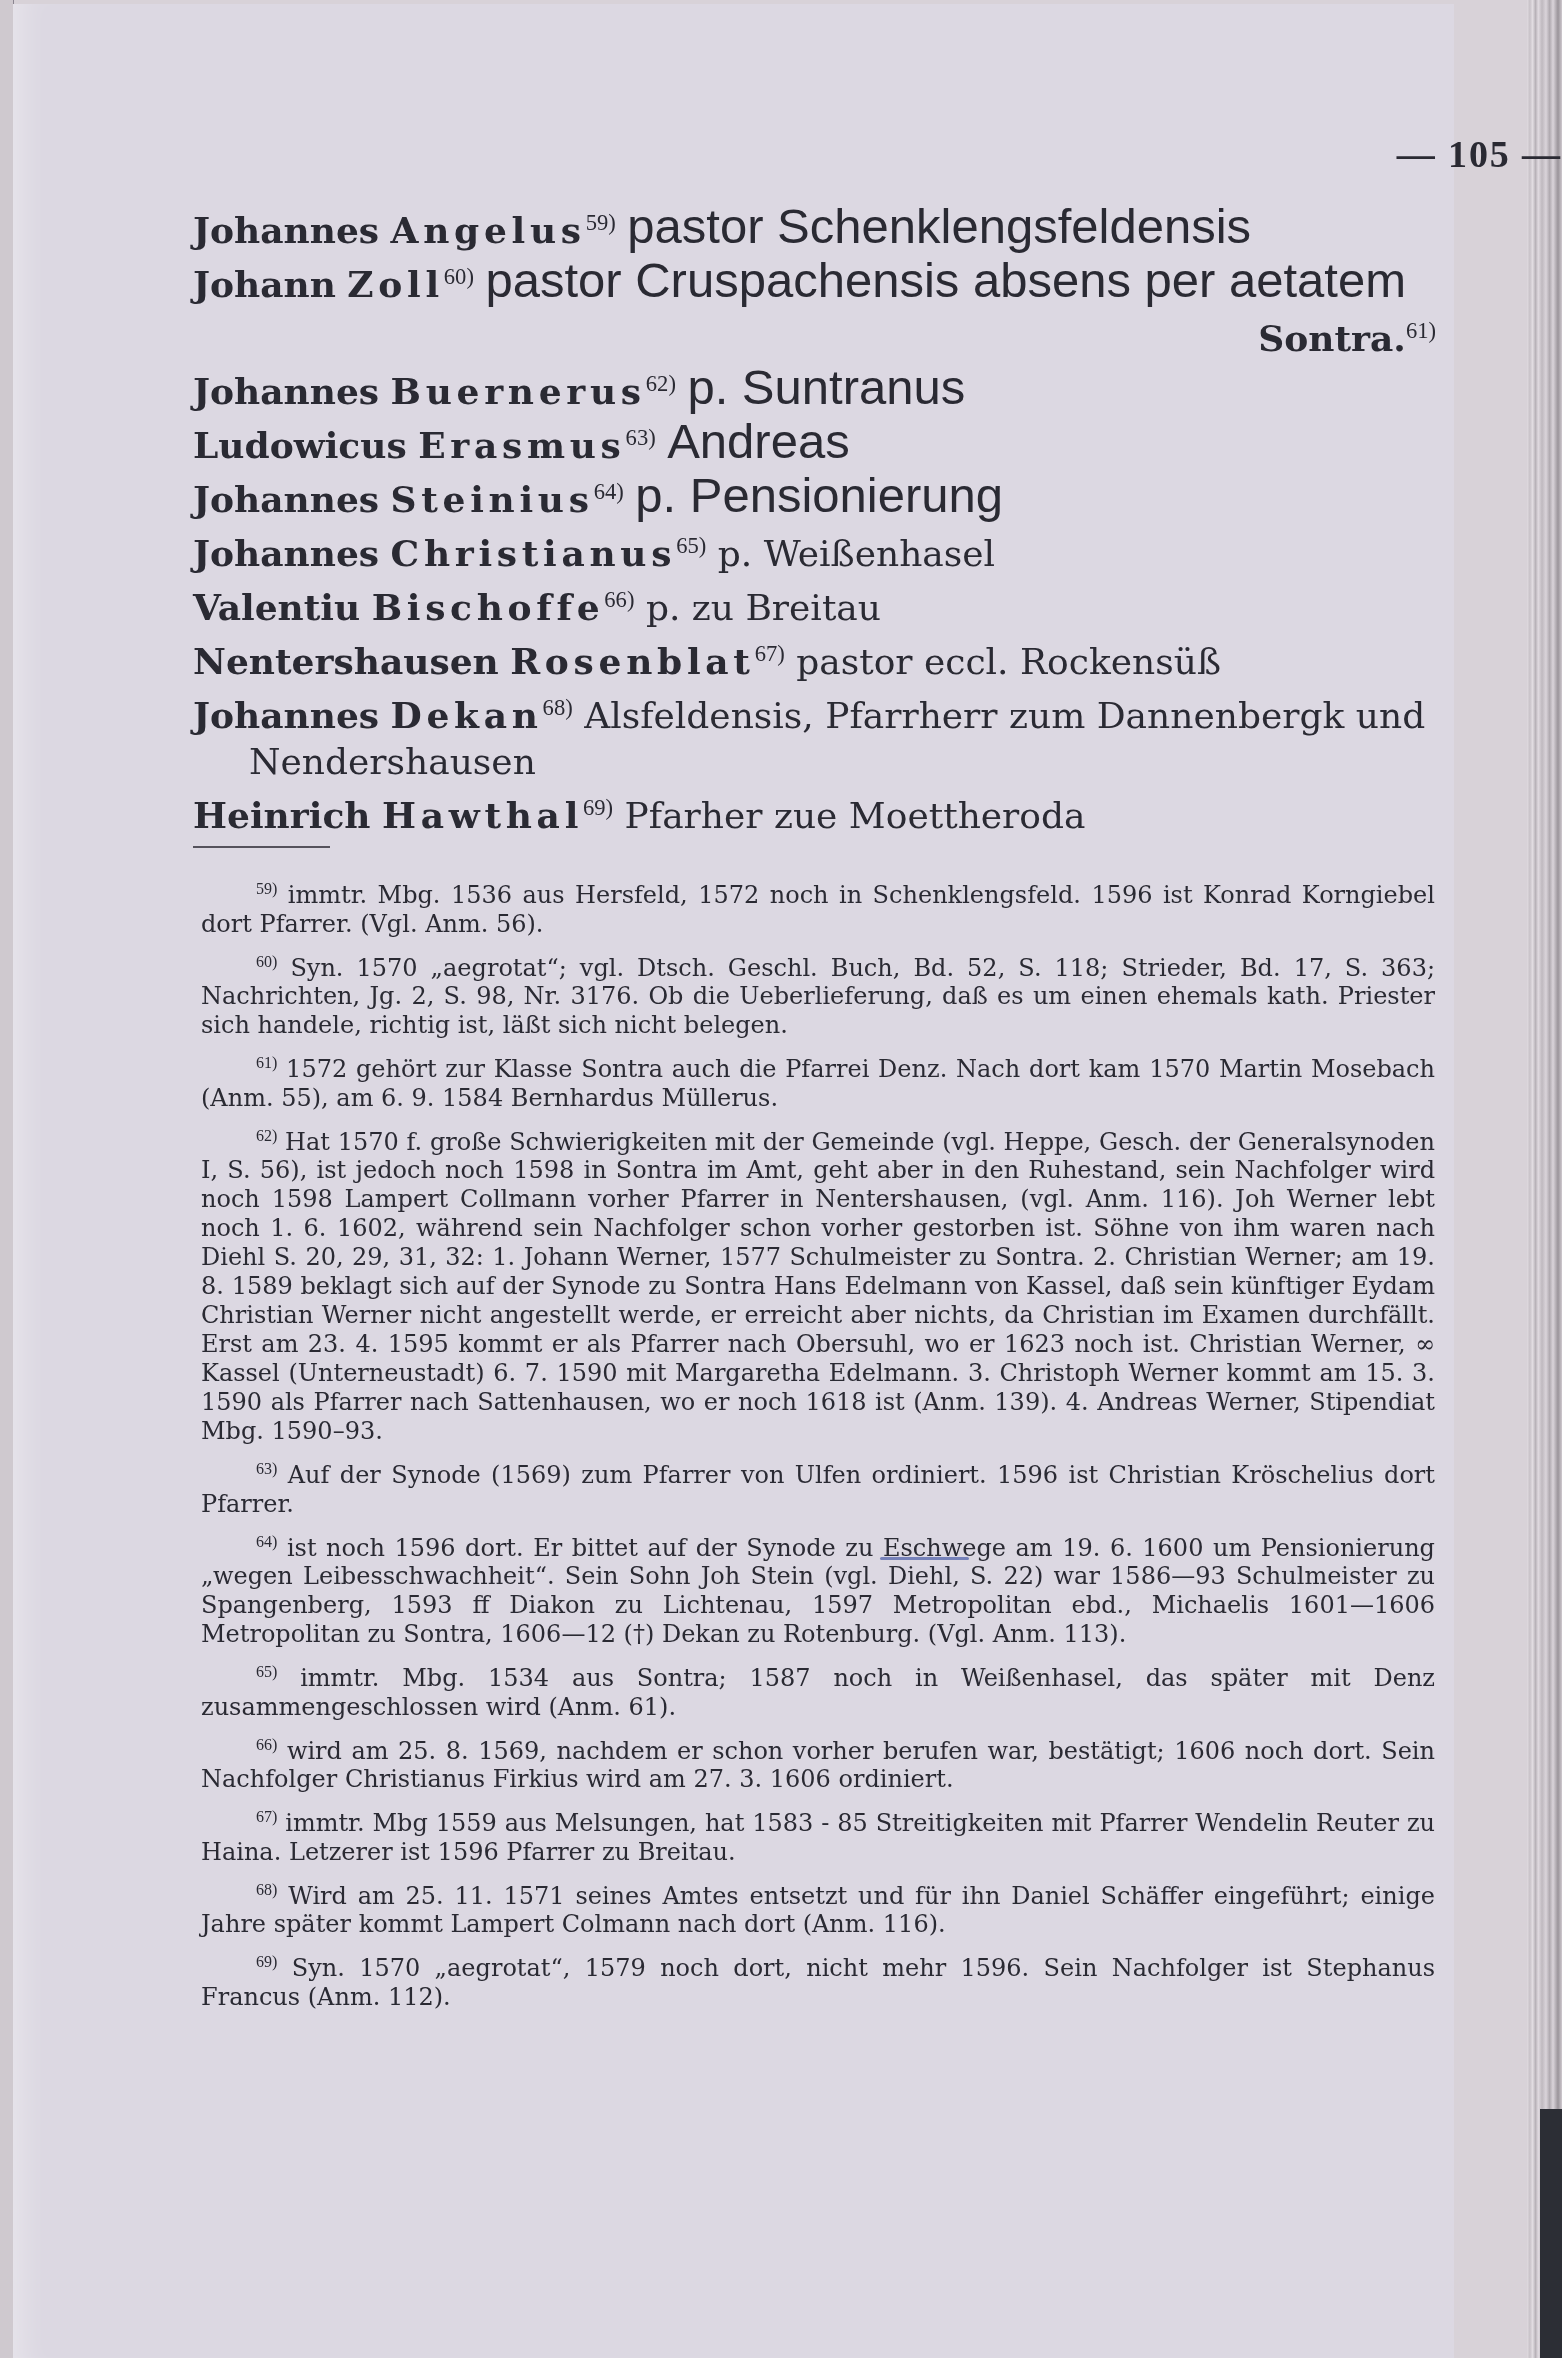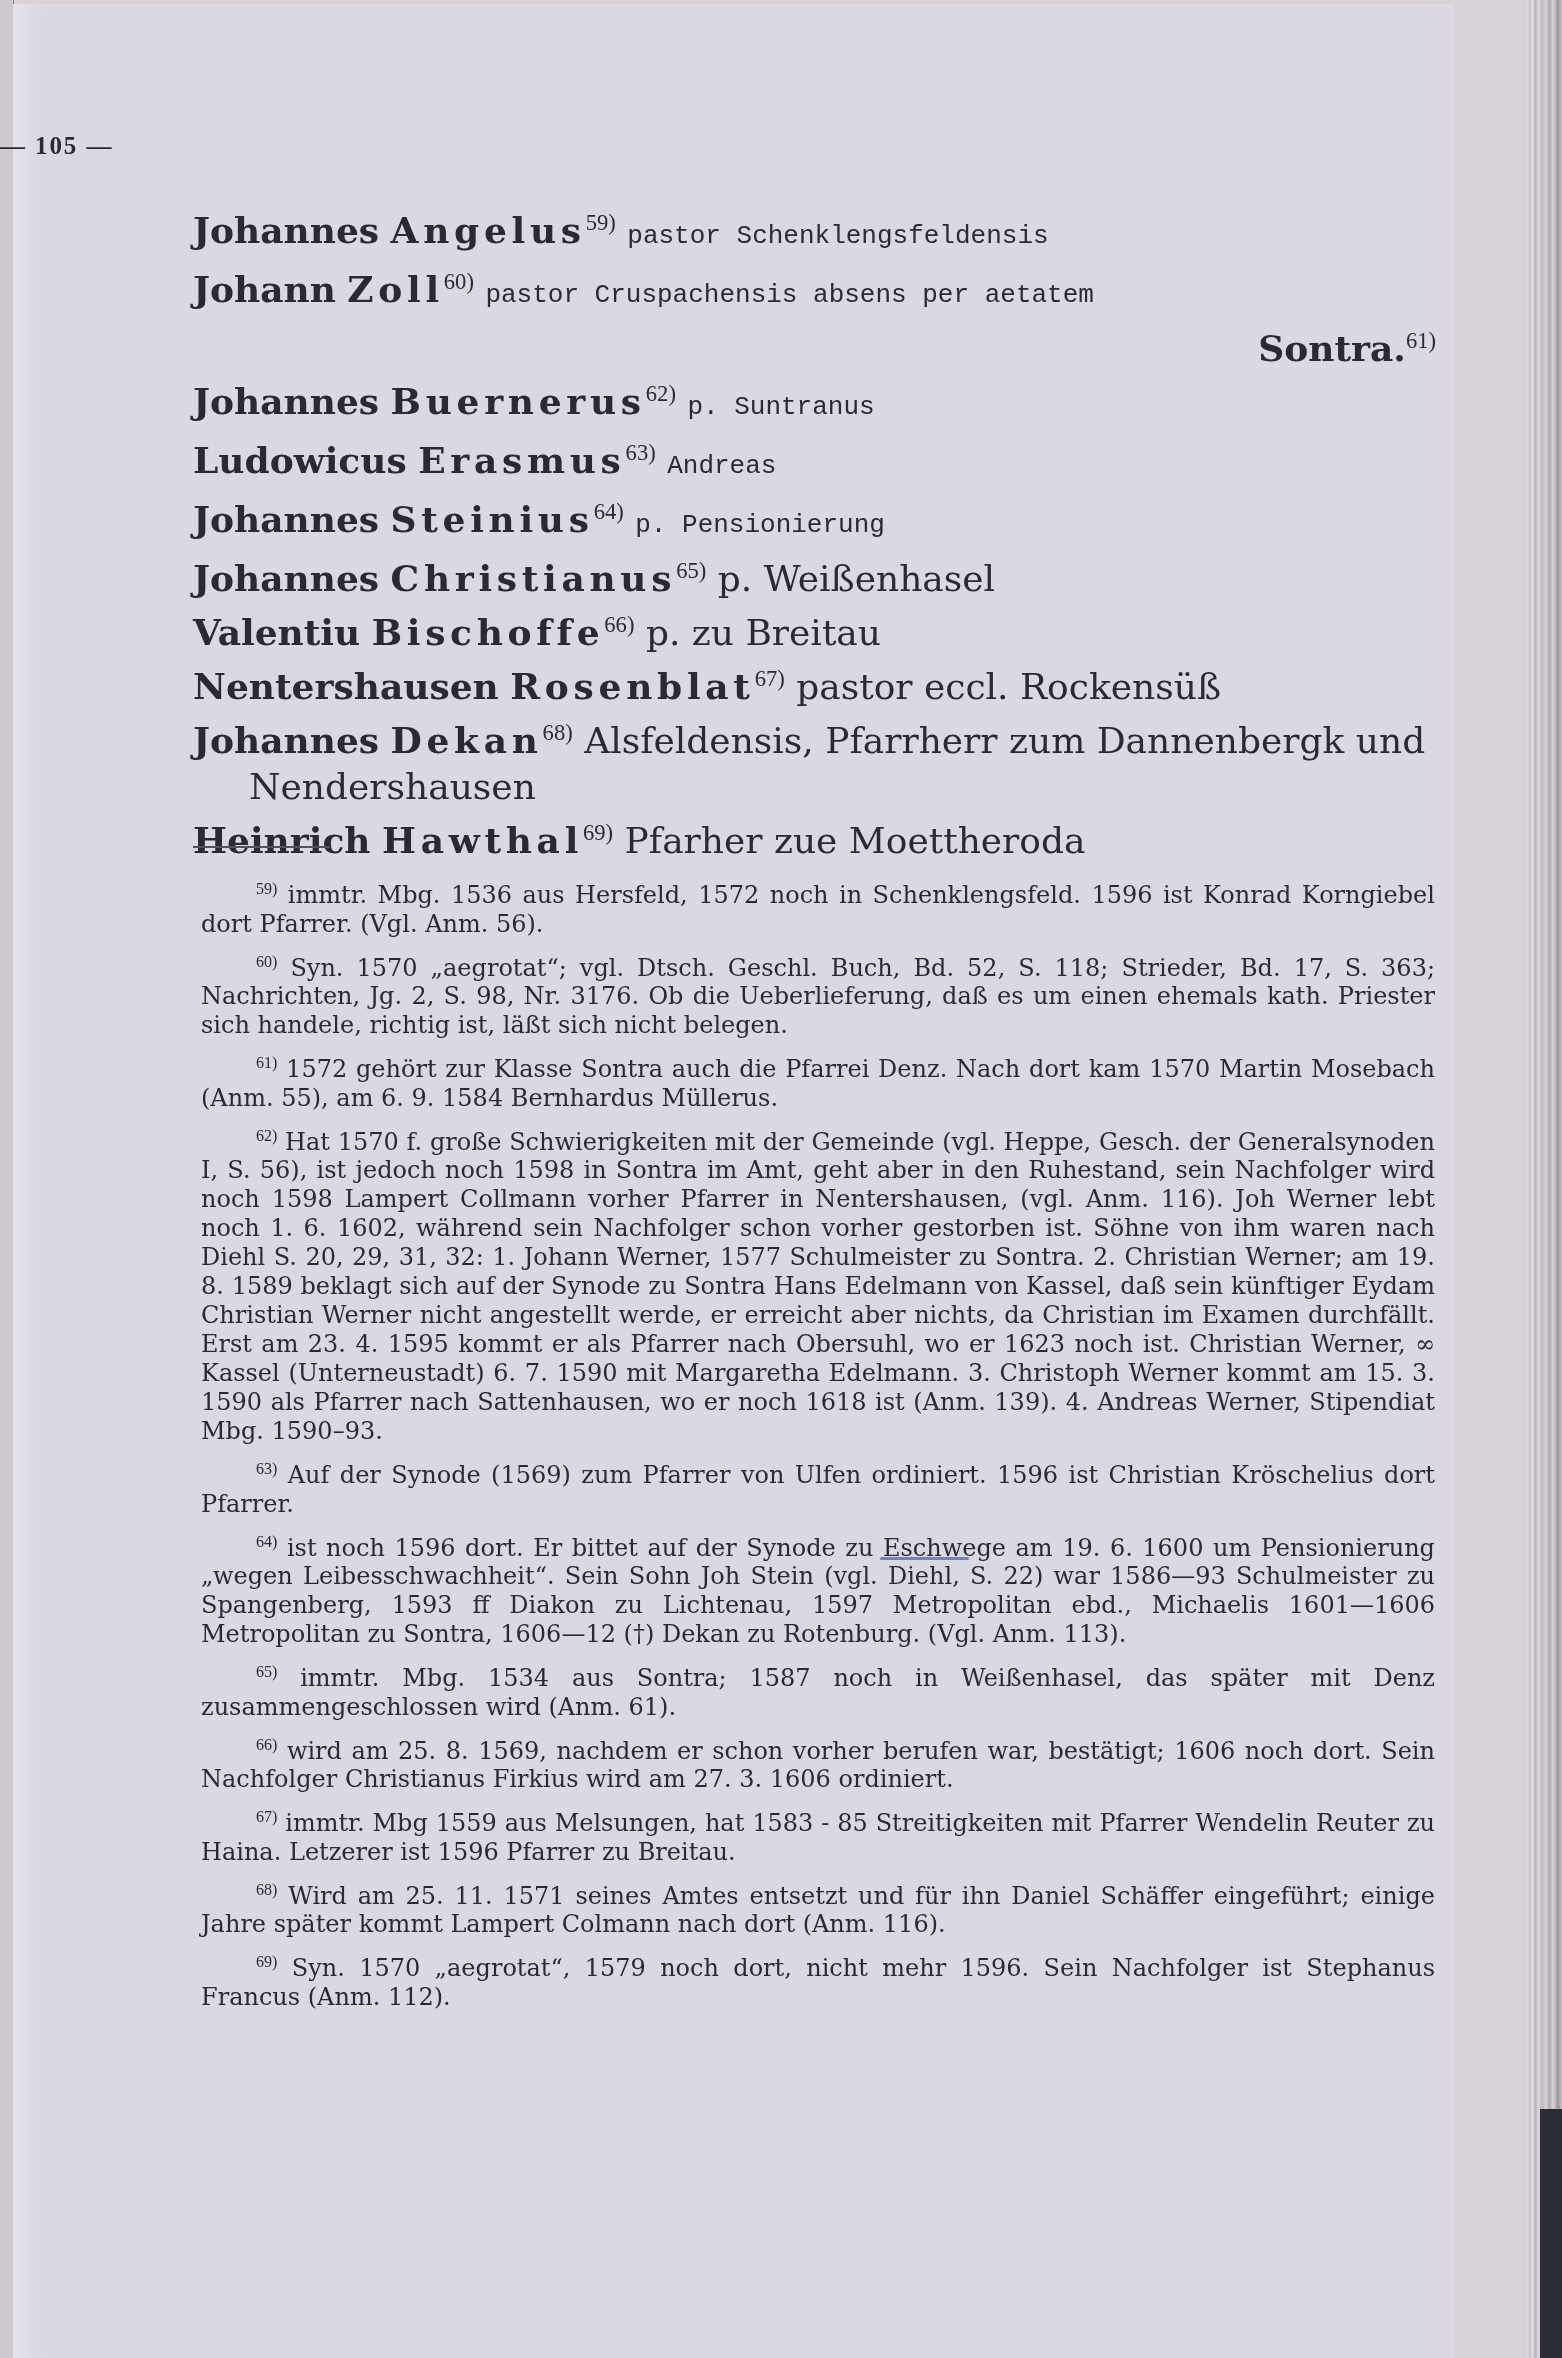--- a/index.html
+++ b/index.html
@@ -21,31 +21,31 @@
   }
   .right-edge {
     position: absolute; left: 1527px; top: 0; width: 35px; height: 2359px;
     background: linear-gradient(90deg, #e0dbe0 0, #c8c2c8 2.8px, #e2dde2 5.6px, #b8b2b8 8.5px, #e0dae0 11.3px, #bfb9bf 15px, #dad4da 19px, #b0aab0 22.6px, #dad4da 26px, #9a949a 31px, #cfc9cf 35px);
   }
   .right-dark {
     position: absolute; left: 1540px; top: 2109px; width: 21.7px; height: 250px;
     background: #2c2e35;
   }
   .page-number {
-    position: absolute; left: 0; width: 1562px; top: 132px; text-align: left;
-    font-size: 25px; font-weight: bold; letter-spacing: 1.9px;
+    position: absolute; left: 0; width: 1562px; top: 132px; text-align: right;
+    font-size: 38px; font-weight: bold; letter-spacing: 1.9px;
     font-family: "Liberation Serif", serif;
   }
   .entries {
     position: absolute; left: 193px; top: 200px; width: 1243px;
     font-size: 36px; line-height: 46px;
     font-family: "DejaVu Serif", serif;
   }
   .entry { white-space: nowrap; }
-  .entry .latin { font-family: Liberation Mono, monospace; font-size: 26px; }
+  .entry .latin { font-family: Liberation Sans, sans-serif; font-size: 49px; }
   .entry .spaced { letter-spacing: 4.7px; font-weight: bold; }
   .entry .given { font-weight: bold; }
   .entry .cont { padding-left: 56px; }
   sup.fn { font-size: 22.6px; vertical-align: 13px; font-family: "Liberation Serif", serif; font-weight: normal; }
   .section-heading {
     text-align: right; font-weight: bold; font-size: 36px;
     padding-left: 66px;
   }
   .rule {
     position: absolute; left: 193px; top: 846px; width: 137px; height: 1.9px;

